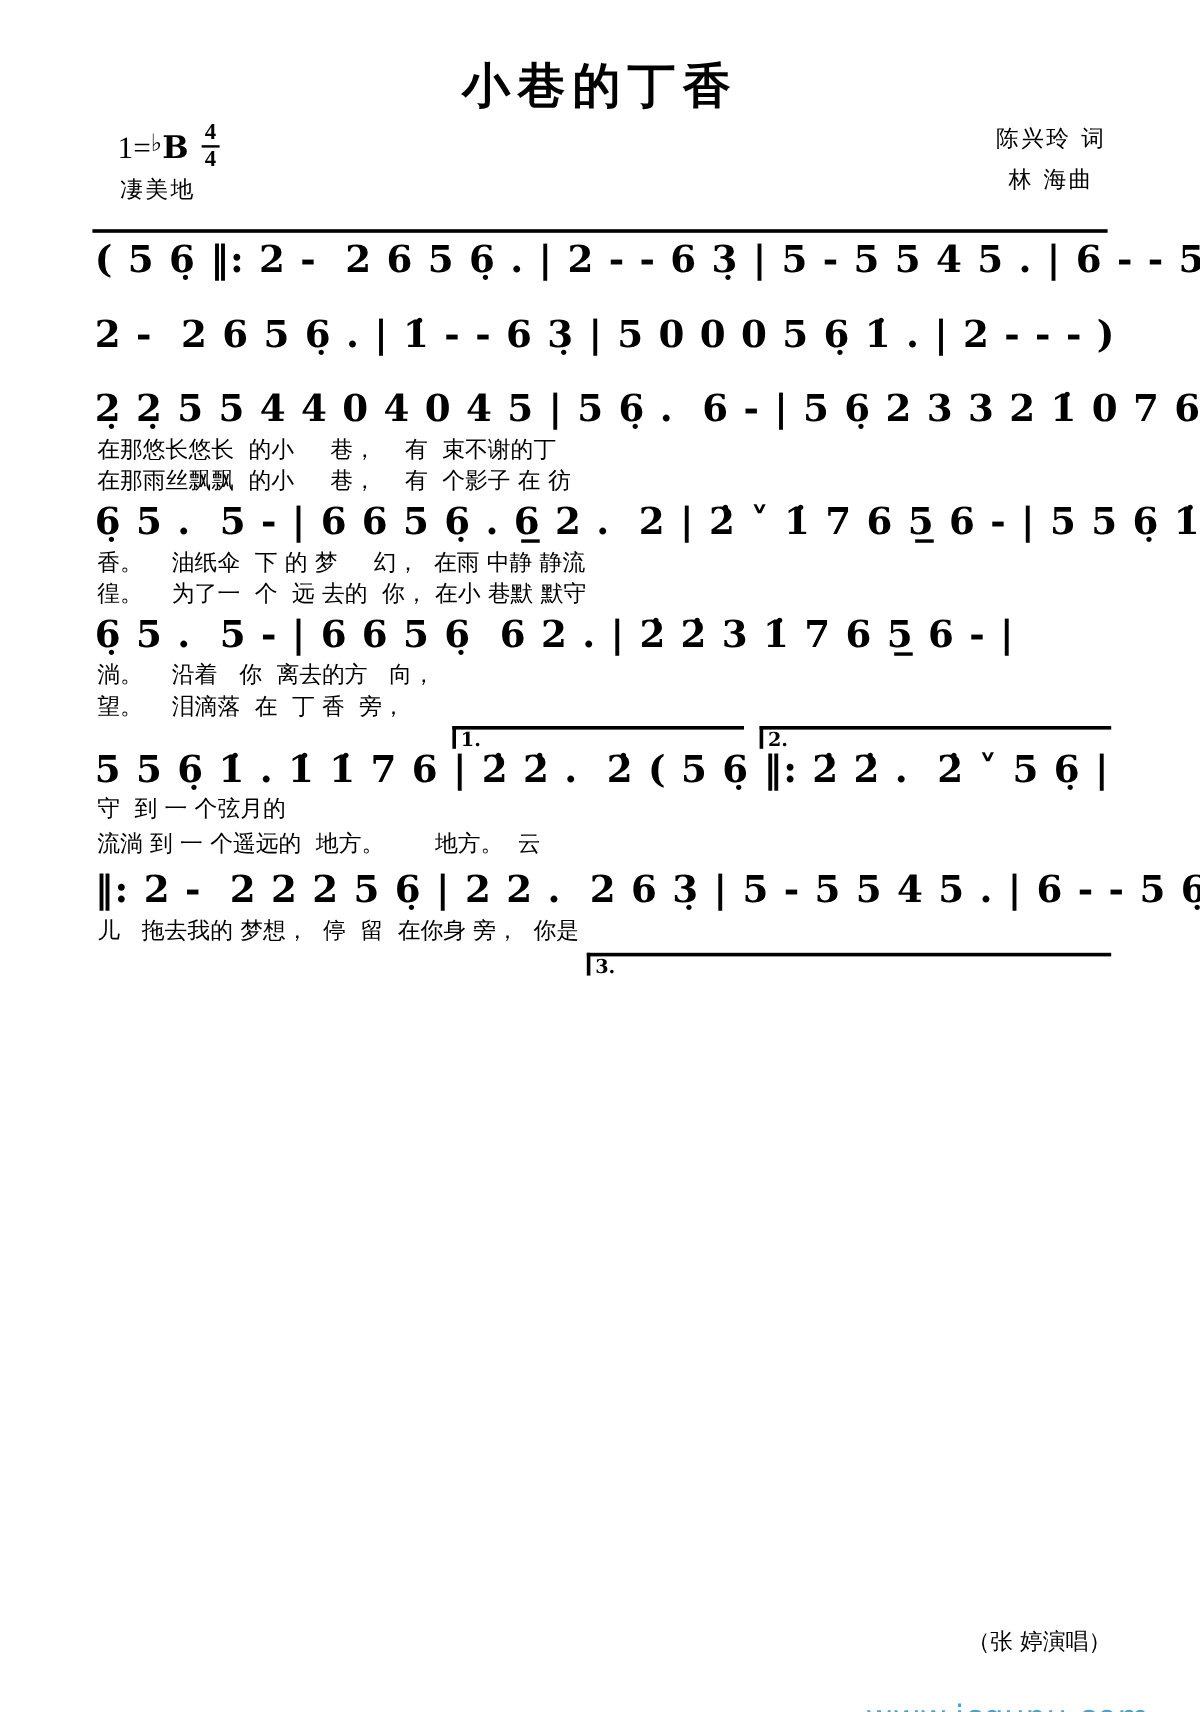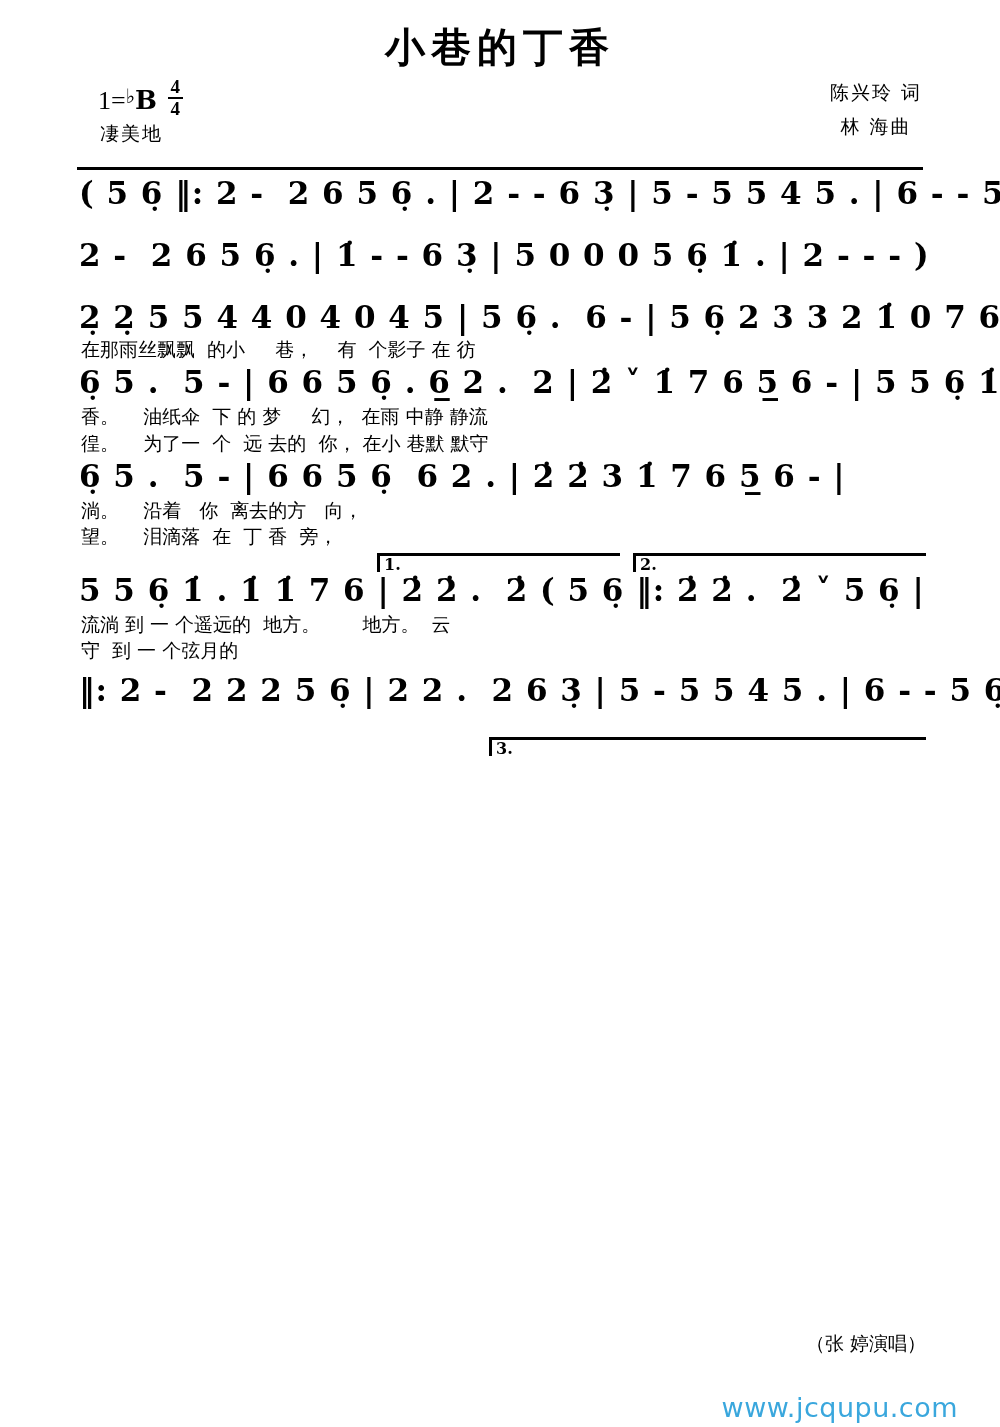--- a/index.html
+++ b/index.html
@@ -12,21 +12,21 @@
     overflow:hidden;
   }
   .sheet{position:relative;width:1000px;height:1427px;}
 
   .title{
     text-align:center;
     font-family:"DejaVu Sans", sans-serif;
     font-weight:bold;
     font-size:40px;
     letter-spacing:6px;
-    margin-top:20px;
+    margin-top:44px;
   }
 
   .headblock{position:relative;height:92px;}
   .keysig{
     position:absolute;left:98px;top:2px;
     font-family:"Liberation Serif", serif;
     font-size:26px;
     white-space:nowrap;
   }
   .keysig .flat{font-size:20px;vertical-align:6px;}
@@ -143,20 +143,21 @@
     <div class="row">
       <div class="notes">( 5 6̣ ‖: 2 -  2 6 5 6̣ . | 2 - - 6 3̣ | 5 - 5 5 4 5 . | 6 - - 5 6̣ |</div>
     </div>
 
     <div class="row">
       <div class="notes">2 -  2 6 5 6̣ . | 1̇ - - 6 3̣ | 5 0 0 0 5 6̣ 1̇ . | 2 - - - )</div>
     </div>
 
     <div class="row">
       <div class="notes">2̣ 2̣ 5 5 4 4 0 4 0 4 5 | 5 6̣ .  6 - | 5 6̣ 2 3 3 2 1̇ 0 7 6 |</div>
+      <div class="lyric">在那悠长悠长  的小     巷，    有  束不谢的丁</div>
       <div class="lyric lyric2">在那雨丝飘飘  的小     巷，    有  个影子 在 彷</div>
     </div>
 
     <div class="row">
       <div class="notes">6̣ 5 .  5 - | 6 6 5 6̣ . 6̲ 2 .  2 | 2̇ ˅ 1̇ 7 6 5̲ 6 - | 5 5 6̣ 1̇ . 1̇ 7 6 |</div>
       <div class="lyric">香。    油纸伞  下 的 梦     幻，  在雨 中静 静流</div>
       <div class="lyric lyric2">徨。    为了一  个  远 去的  你， 在小 巷默 默守</div>
     </div>
 
     <div class="row">
@@ -166,26 +167,27 @@
     </div>
 
     <div class="row" style="padding-top:20px;">
       <div class="volta" style="left:300px;top:2px;width:240px;">
         <span>1.</span>
       </div>
       <div class="volta" style="left:556px;top:2px;width:290px;">
         <span>2.</span>
       </div>
       <div class="notes">5 5 6̣ 1̇ . 1̇ 1̇ 7 6 | 2̇ 2̇ .  2̇ ( 5 6̣ ‖: 2̇ 2̇ .  2̇ ˅ 5 6̣ |</div>
+      <div class="lyric lyric2">守  到 一 个弦月的</div>
       <div class="lyric">流淌 到 一 个遥远的  地方。       地方。  云</div>
-      <div class="lyric lyric2">守  到 一 个弦月的</div>
     </div>
 
     <div class="row" style="padding-top:6px;">
       <div class="notes">‖: 2 -  2 2 2 5 6̣ | 2 2 .  2 6 3̣ | 5 - 5 5 4 5 . | 6 - - 5 6̣ |</div>
+      <div class="lyric">儿   拖去我的 梦想，  停  留  在你身 旁，  你是</div>
     </div>
 
     <div class="row" style="padding-top:22px;">
       <div class="volta" style="left:412px;top:4px;width:434px;">
         <span>3.</span>
       </div>
     </div>
 
 
   </div>

